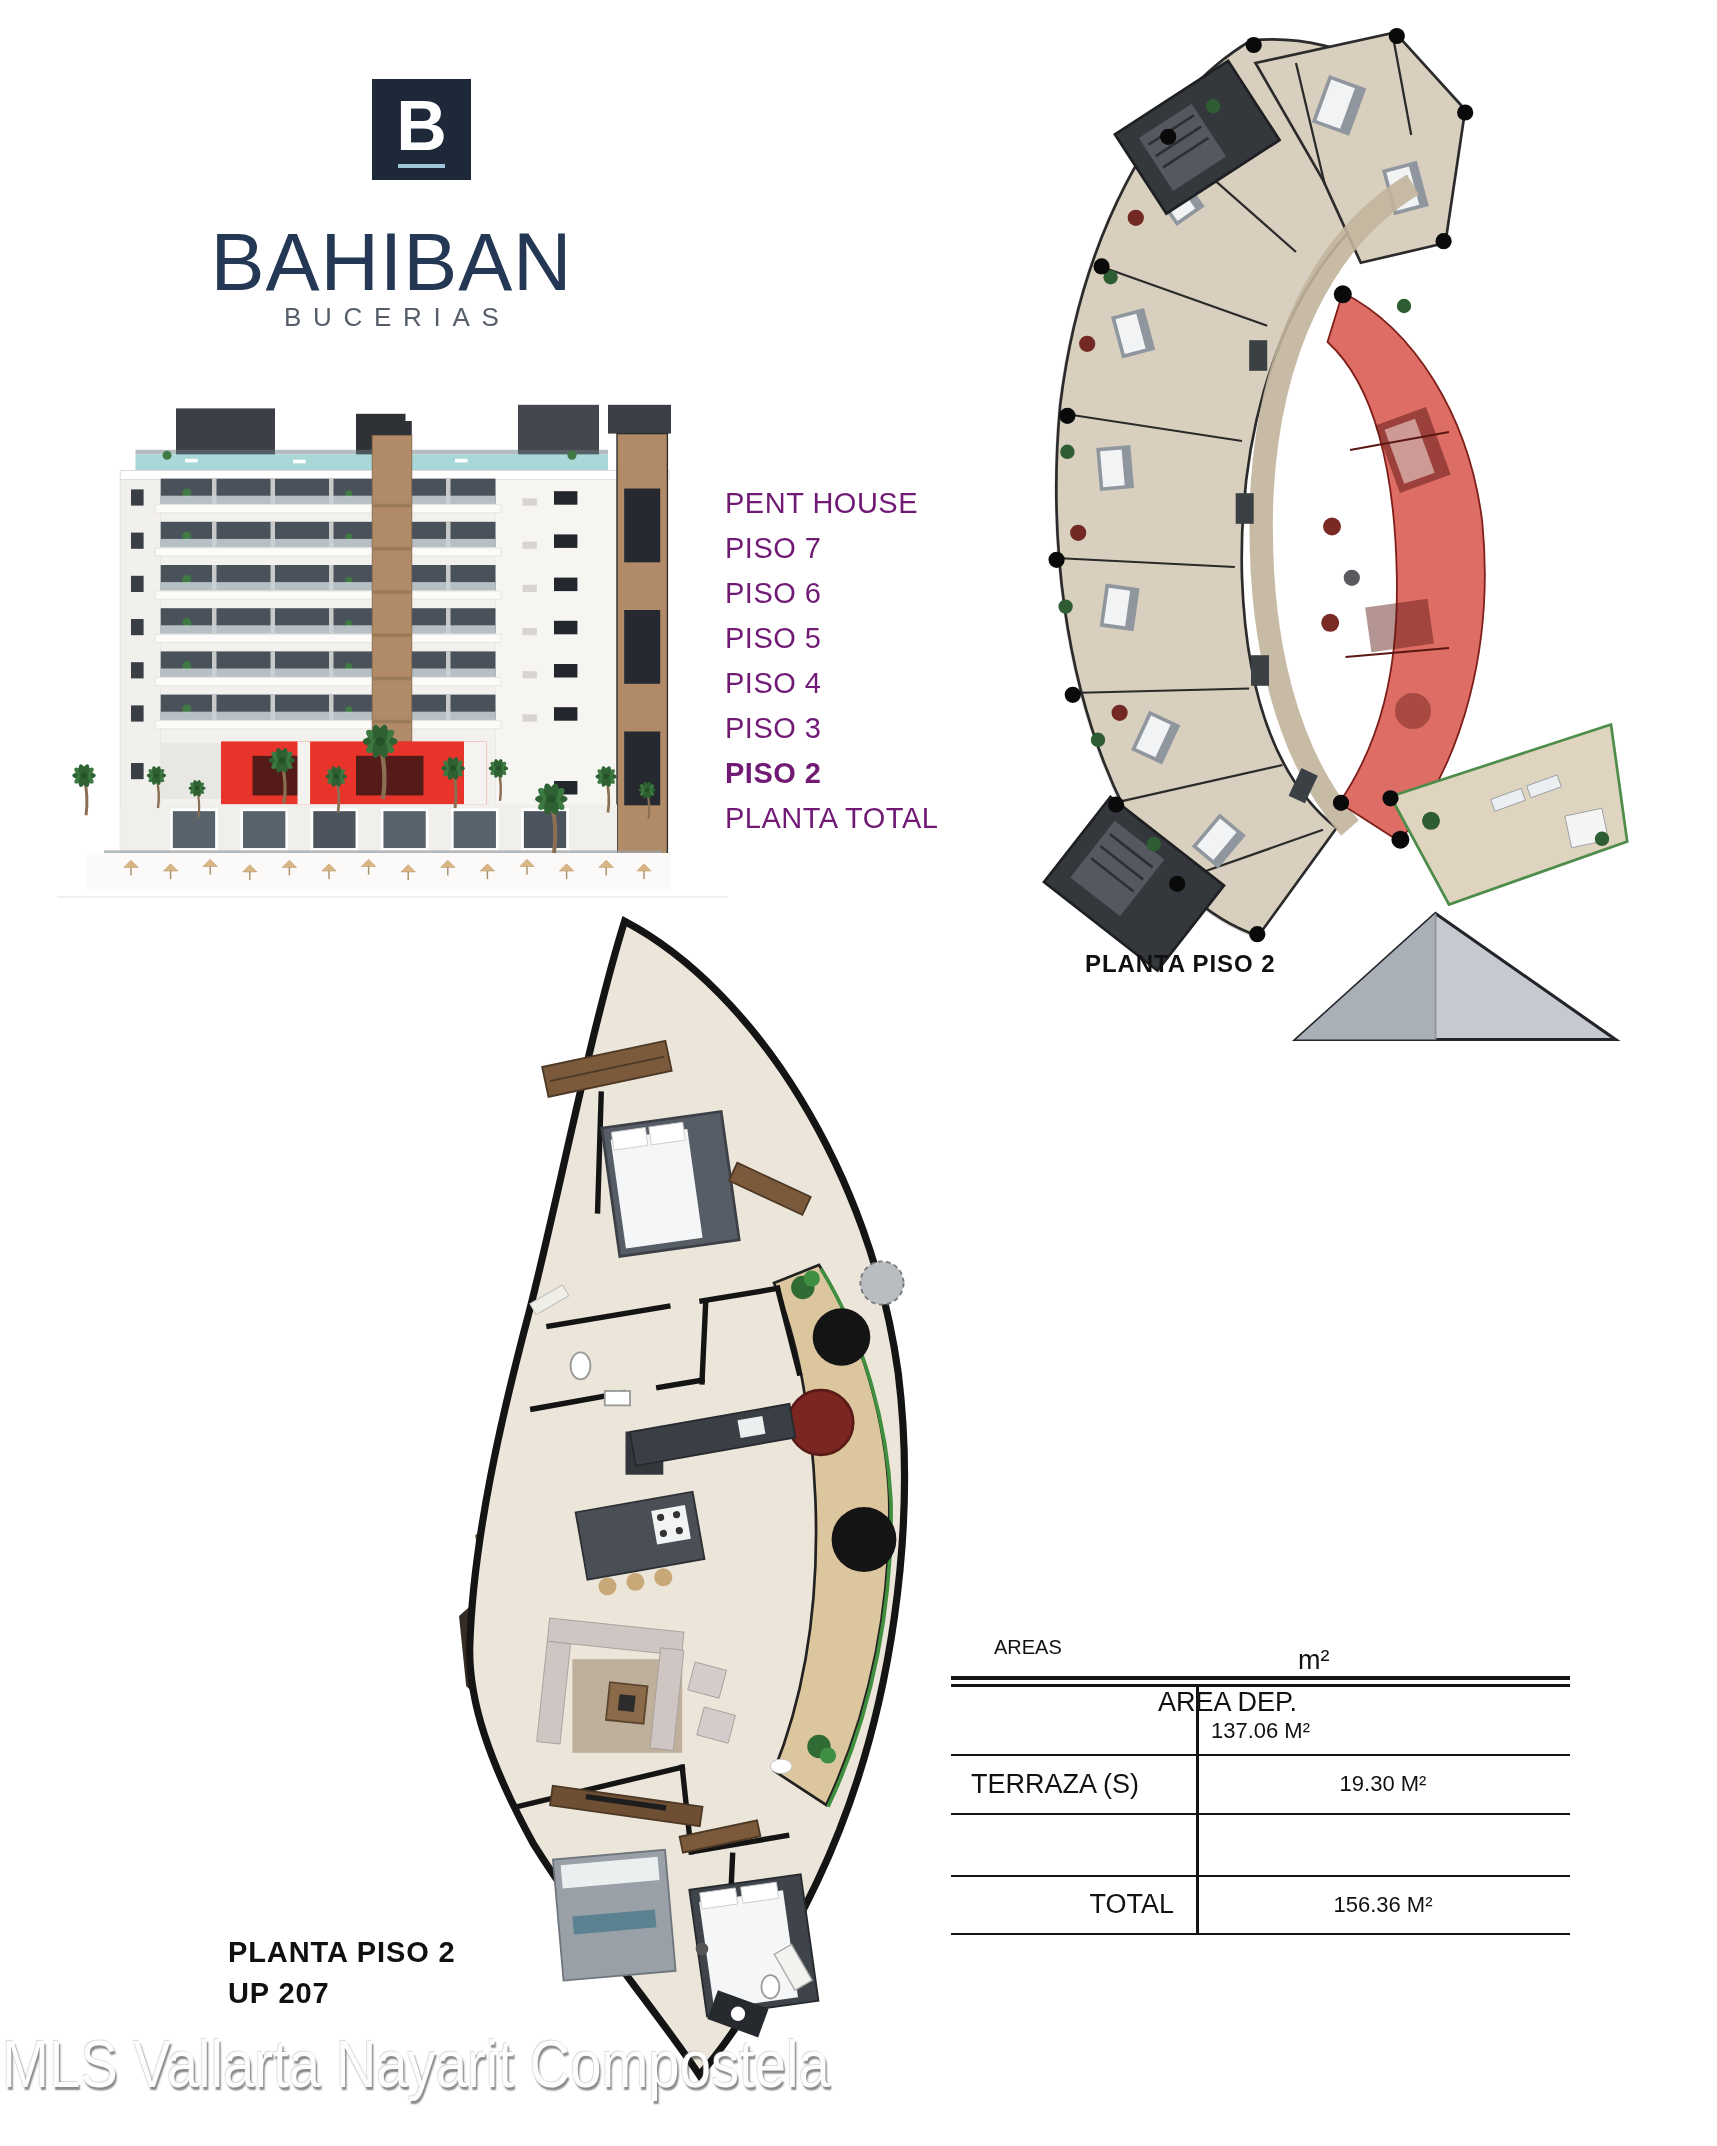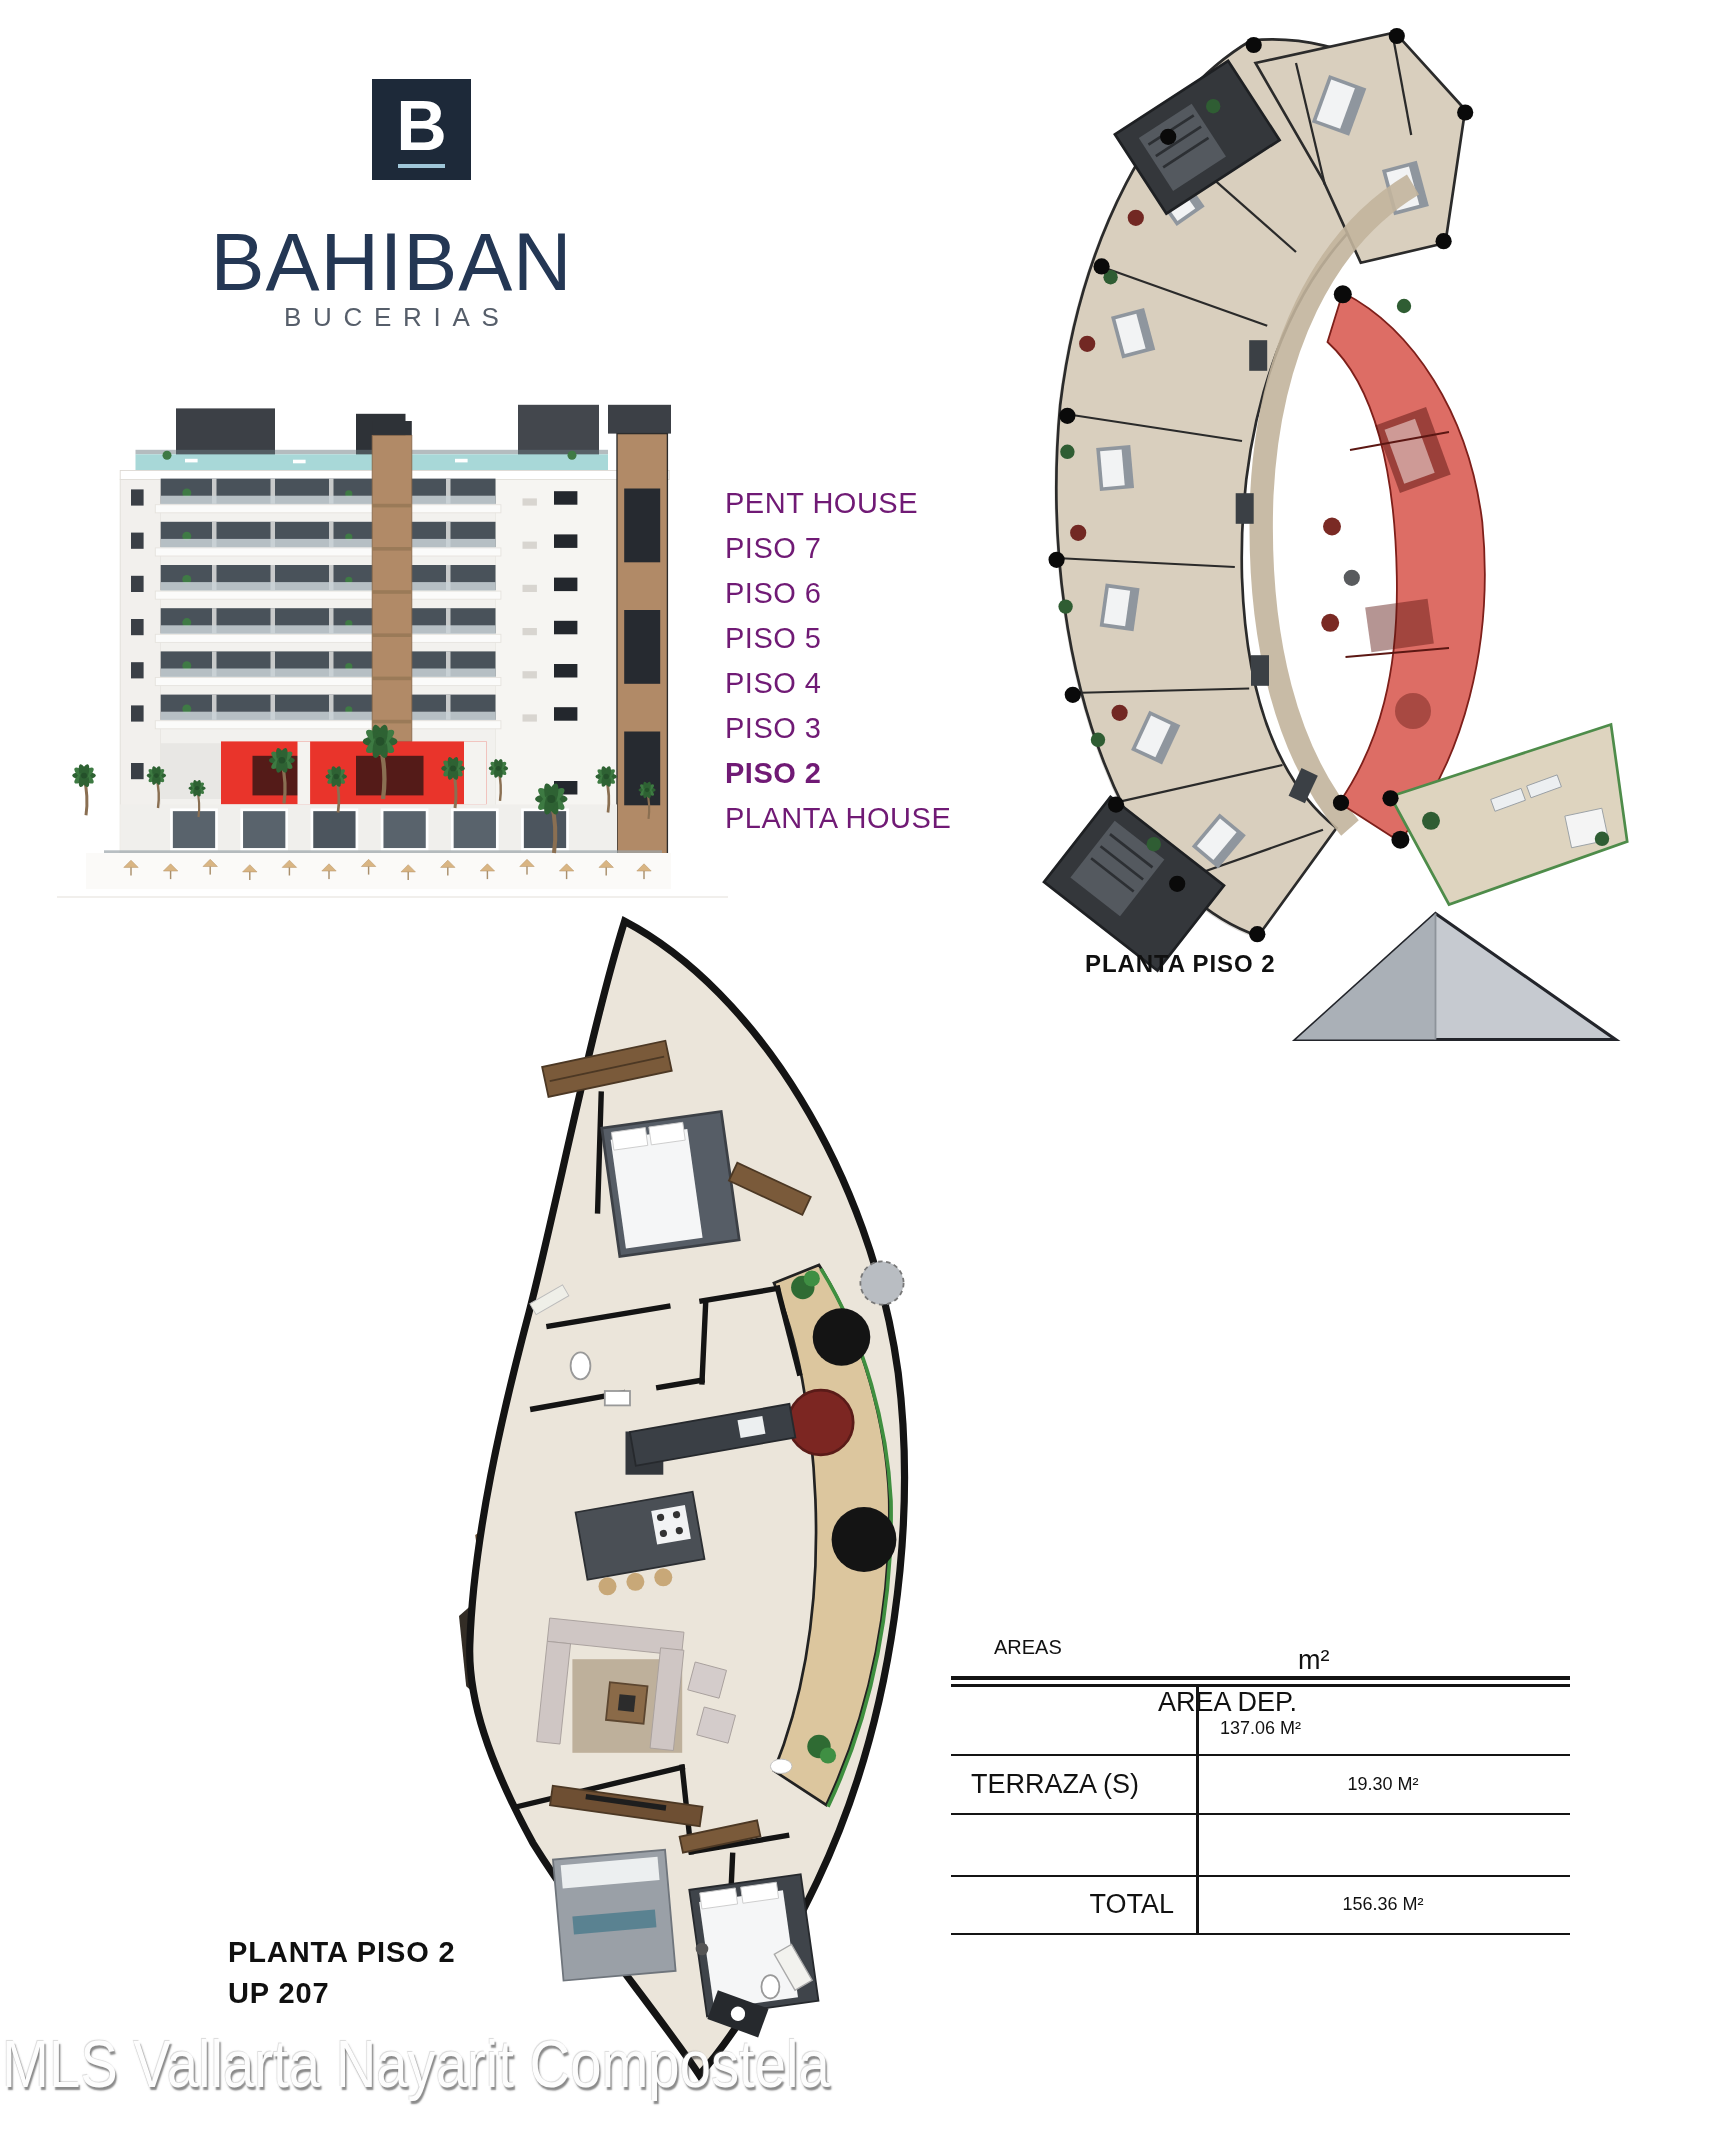--- a/index.html
+++ b/index.html
@@ -30,21 +30,21 @@
   .areas{left:951px;top:1631px;width:619px;color:#111;}
   .areas-header{position:relative;height:45px;}
   .areas-title{position:absolute;left:43px;top:5.4px;font-size:20px;}
   .areas-unit{position:absolute;left:347px;top:14px;font-size:27px;}
   .dline1{height:3.6px;background:#141414;}
   .dline2{height:2.7px;background:#141414;margin-top:4.5px;}
   .areas-body{position:relative;margin-top:0;}
   .vdiv{position:absolute;left:245px;top:0;bottom:0;width:2.7px;background:#141414;}
   .arow{display:flex;align-items:center;border-bottom:2.7px solid #141414;}
   .arow .lcell{width:245px;padding-left:20px;box-sizing:border-box;font-size:27px;}
-  .arow .rcell{flex:1;text-align:center;font-size:18px;}
+  .arow .rcell{flex:1;text-align:center;font-size:22px;}
   .arow.r1{height:67px;flex-direction:column;} .arow.r2{height:57px;} .arow.r3{height:60px;} .arow.r4{height:56px;}
   .arow.r4 .lcell{text-align:right;padding-right:22px;padding-left:0;}
 
   
   .watermark{left:1.8px;top:2025px;font-size:67px;font-weight:400;color:#fdfdfd;white-space:nowrap;
              transform:scaleX(.84);transform-origin:left top;letter-spacing:0;
              text-shadow:1.8px 2.7px 1.8px rgba(40,40,40,.55), -0.9px -0.9px 0.9px rgba(150,150,150,.35);}
 
   .divider-faint{left:57px;top:896px;width:671px;height:1.8px;background:#f1efec;}
 </style>
@@ -201,21 +201,21 @@
   <div class="abs divider-faint"></div>
 
   <div class="abs floor-list">
     <div class="floor-item">PENT HOUSE</div>
     <div class="floor-item">PISO 7</div>
     <div class="floor-item">PISO 6</div>
     <div class="floor-item">PISO 5</div>
     <div class="floor-item">PISO 4</div>
     <div class="floor-item">PISO 3</div>
     <div class="floor-item bold">PISO 2</div>
-    <div class="floor-item">PLANTA HOUSE</div>
+    <div class="floor-item">PLANTA TOTAL</div>
   </div>
 
   <svg class="abs" style="left:1026px;top:27px;" width="612" height="1026" viewBox="0 0 680 1140">
 
     <path d="M252 22 C145 85, 65 245, 44 420 C31 560, 46 728, 114 866 C154 942, 206 986, 256 1004" fill="none" stroke="#d4d2cd" stroke-width="16" opacity=".8"></path>
     <path d="M252 22 C145 85, 65 245, 44 420 C31 560, 46 728, 114 866 C154 942, 206 986, 256 1004" fill="none" stroke="#6fa05e" stroke-width="7" opacity=".55"></path>
 
     <path d="M250 15 C140 80, 60 240, 38 420 C25 560, 40 730, 110 870 C152 948, 205 992, 258 1010
              L345 890 C282 840, 245 750, 240 612 C236 468, 272 330, 348 240 C382 198, 418 175, 452 162
              L420 60 C360 20, 300 10, 250 15 Z" fill="#d9cfbe" stroke="#2b2b2b" stroke-width="3"></path>

